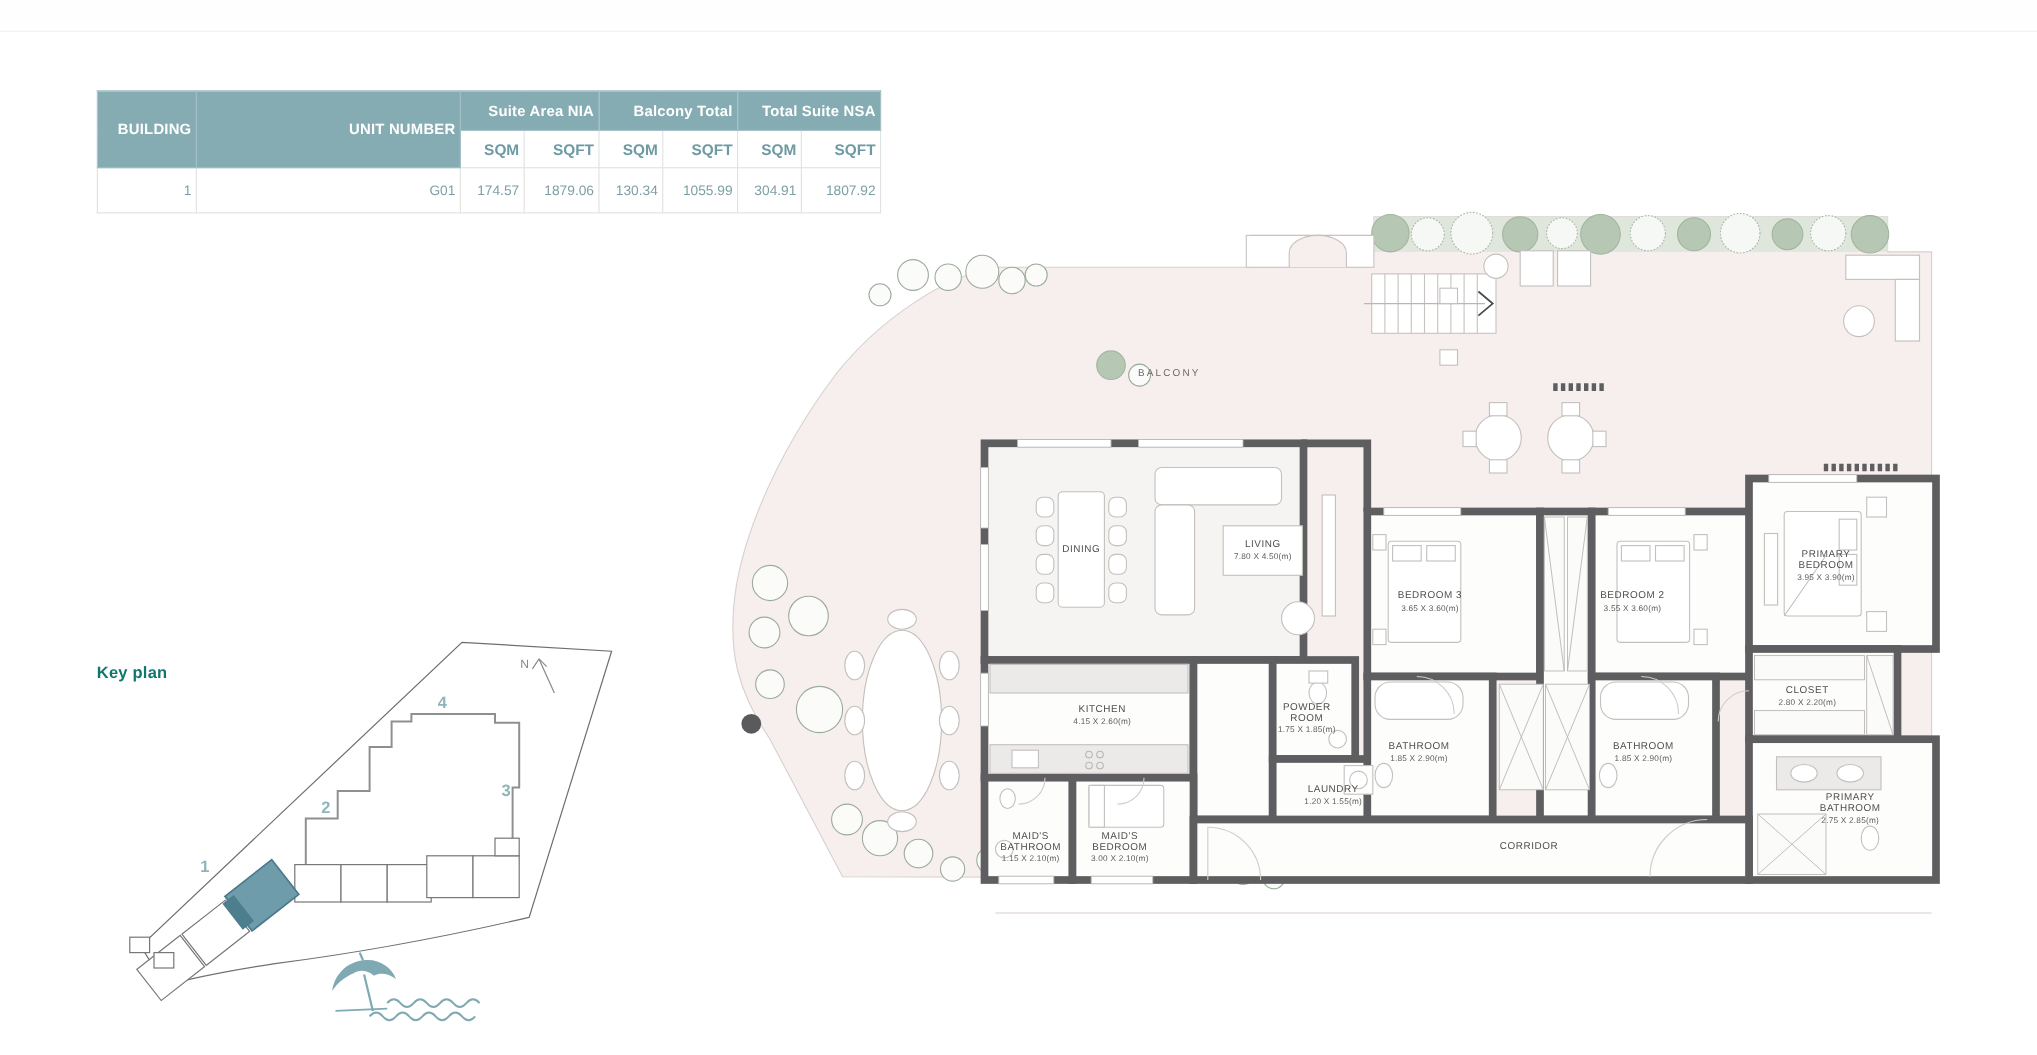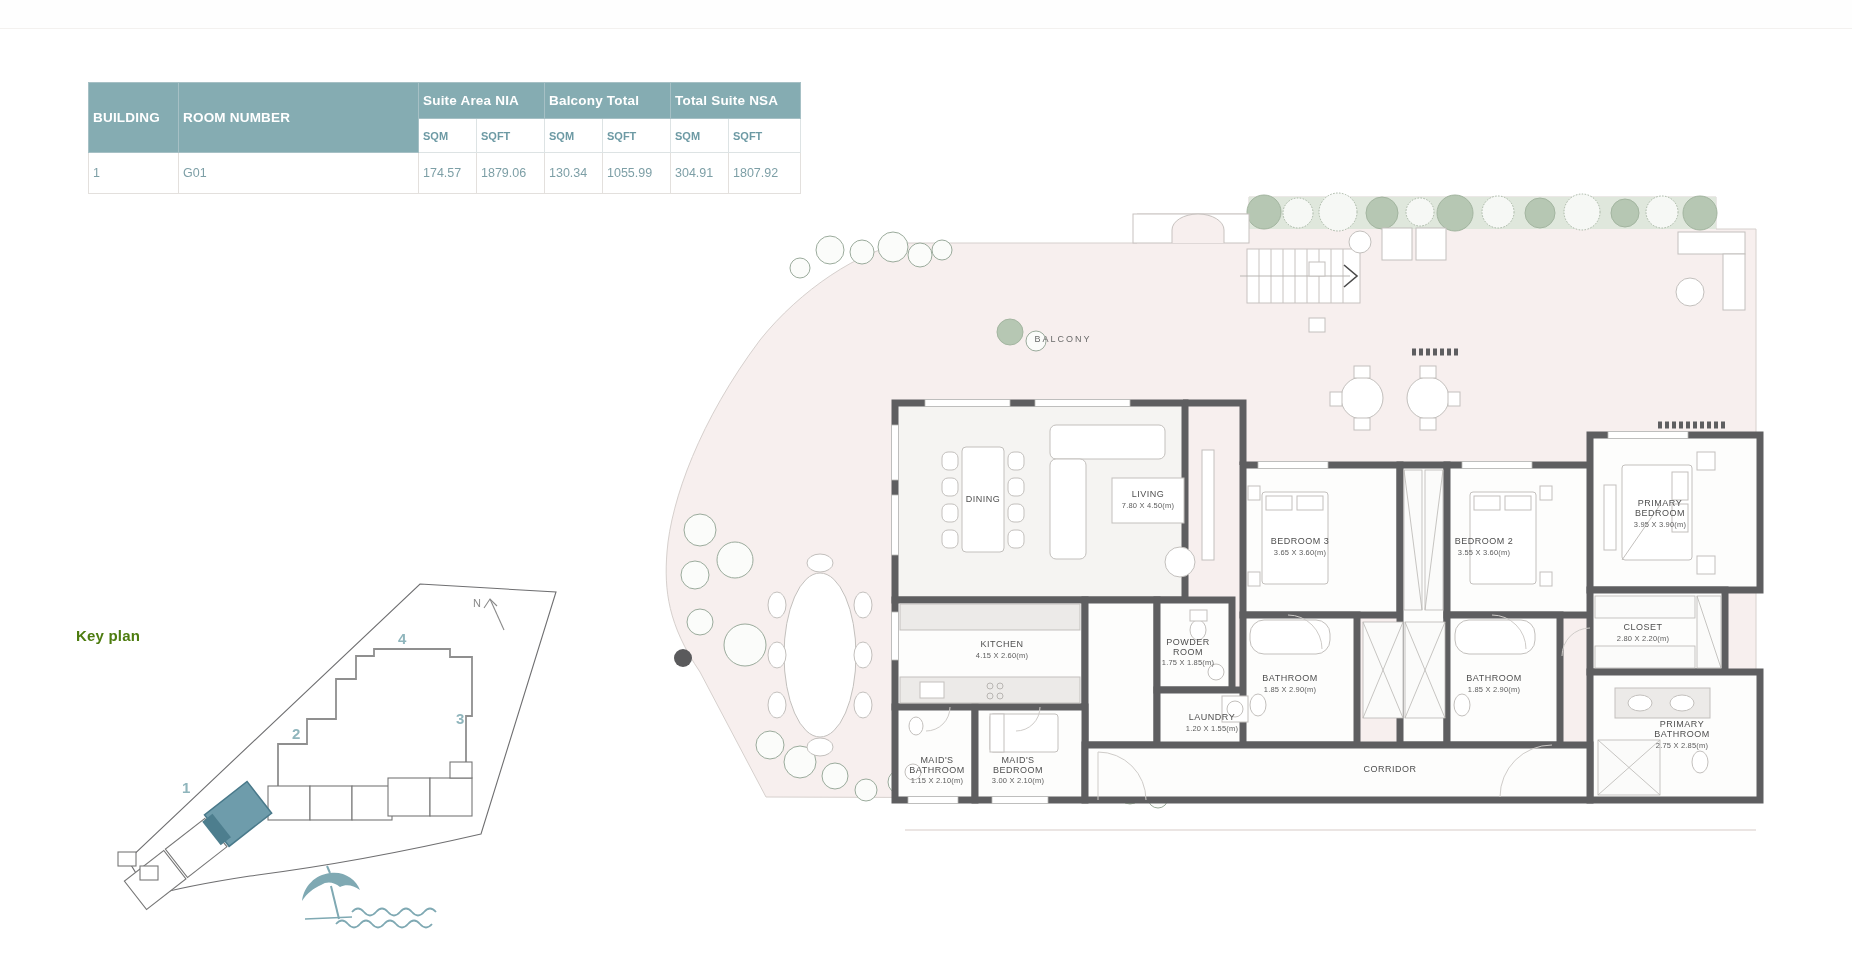--- a/index.html
+++ b/index.html
@@ -3,29 +3,29 @@
 <meta charset="utf-8">
 <style>
   html,body{margin:0;padding:0;background:#fff;}
   .stage{position:relative;width:1852px;height:959px;background:#ffffff;overflow:hidden;
          font-family:"Liberation Sans",sans-serif;}
   .top-edge{position:absolute;left:0;top:0;width:100%;height:28px;background:#fefefe;
             border-bottom:1px solid #f3f1ef;}
   
   .unit-table{position:absolute;left:88px;top:82px;border-collapse:collapse;background:#fff;
               border:1px solid #c9d2d4;}
-  .unit-table th,.unit-table td{text-align:left;vertical-align:middle;padding:0 4px;margin-top:48px;}
+  .unit-table th,.unit-table td{text-align:right;vertical-align:middle;padding:0 4px;margin-top:48px;}
   .th-main{background:#85acb2;color:#ffffff;font-weight:bold;font-size:13.5px;
            border:1px solid #a6c0c5;height:35px;letter-spacing:.2px;}
-  .th-sub{background:#ffffff;color:#6d9aa4;font-weight:bold;font-size:11px;
+  .th-sub{background:#ffffff;color:#6d9aa4;font-weight:bold;font-size:14px;
           border:1px solid #dde3e4;height:33px;}
   .td-val{background:#ffffff;color:#7d9fa6;font-size:12.5px;border:1px solid #e3e0dd;height:40px;}
   
-  .keyplan-title{position:absolute;left:76px;top:603px;color:#4d7c0f;font-weight:bold;
-                 font-size:15px;letter-spacing:.2px;margin-top:24px;}
+  .keyplan-title{position:absolute;left:88px;top:603px;color:#0f766e;font-weight:bold;
+                 font-size:15px;letter-spacing:.2px;}
   .kp-num{fill:#8fb5bc;font-weight:bold;font-size:15px;font-family:"Liberation Sans",sans-serif;}
   .kp-line{stroke:#6f6f71;stroke-width:1.1;fill:none;}
   .kp-bld{stroke:#8f8f8f;stroke-width:1.8;fill:none;}
   .kp-unit{stroke:#777;stroke-width:1.1;fill:#ffffff;}
   .kp-n{fill:#8a8a8a;font-size:11px;font-family:"Liberation Sans",sans-serif;}
   
   .fp-label{fill:#4f4f4f;font-size:9px;letter-spacing:.5px;text-anchor:middle;
             font-family:"Liberation Sans",sans-serif;}
   .fp-dims{fill:#5c5c5c;font-size:7.5px;letter-spacing:.2px;text-anchor:middle;
            font-family:"Liberation Sans",sans-serif;}
@@ -55,21 +55,21 @@
       <col style="width:58px">
         <col style="width:68px">
       <col style="width:58px">
         <col style="width:68px">
       <col style="width:58px">
         <col style="width:72px">
     </colgroup>
     <tbody>
         <tr>
       <th class="th-main" rowspan="2">BUILDING</th>
-      <th class="th-main" rowspan="2">ROOM NUMBER</th>
+      <th class="th-main" rowspan="2">UNIT NUMBER</th>
       <th class="th-main" colspan="2">Suite Area NIA</th>
       <th class="th-main" colspan="2">Balcony Total</th>
       <th class="th-main" colspan="2">Total Suite NSA</th>
     </tr>
     <tr>
       <th class="th-sub">SQM</th>
       <th class="th-sub">SQFT</th>
       <th class="th-sub">SQM</th>
       <th class="th-sub">SQFT</th>
       <th class="th-sub">SQM</th>

